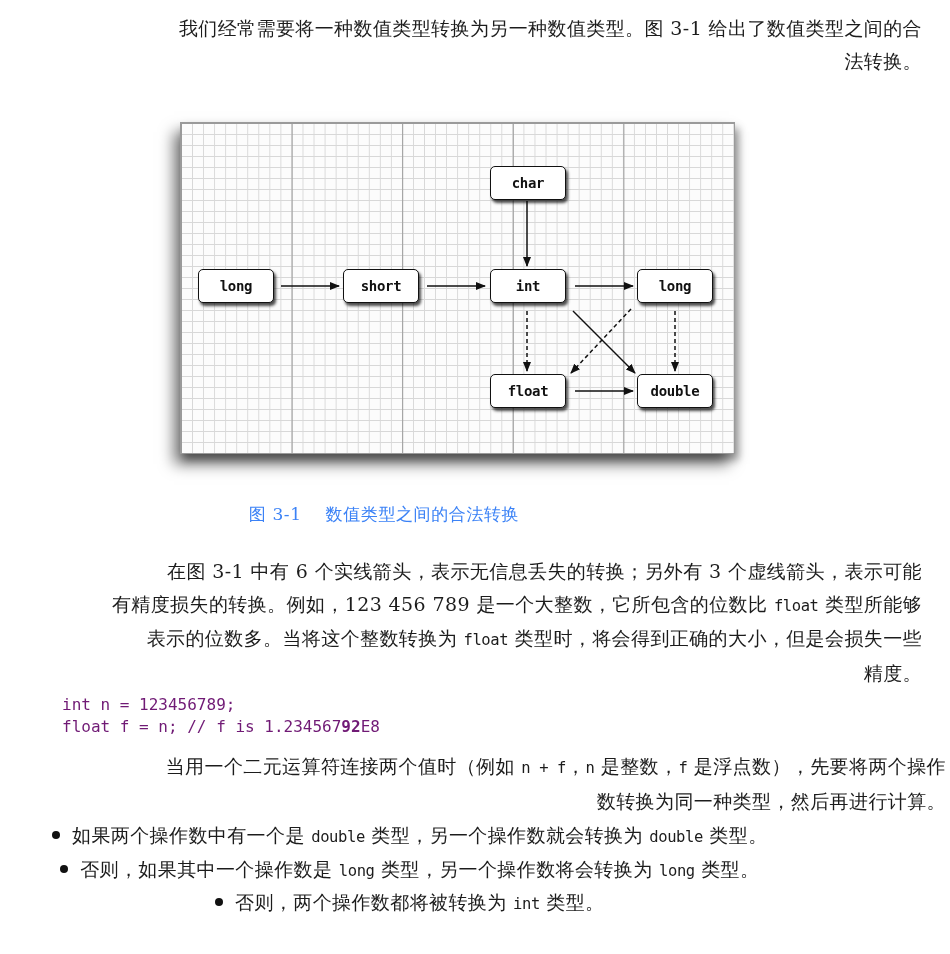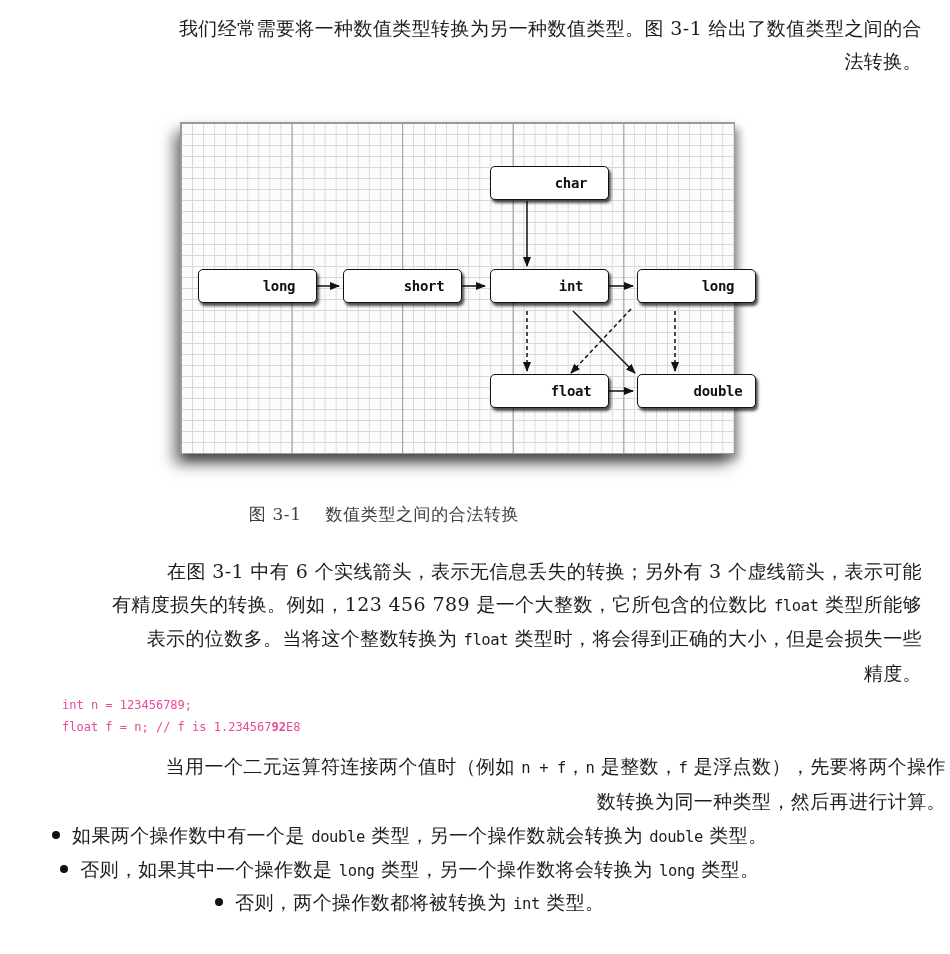--- a/index.html
+++ b/index.html
@@ -8,27 +8,27 @@
     font-family: "DejaVu Serif", "Liberation Serif", serif; color: #1c1c1c;
   }
   .para {
     position: absolute; left: 22px; width: 900px;
     font-size: 19px; line-height: 32.5px; letter-spacing: 0.4px; text-align: right;
   }
   .para .indent { display: inline-block; width: 38px; }
   .mono { font-family: "DejaVu Sans Mono", "Liberation Mono", monospace; font-size: 15.5px; letter-spacing: -0.4px; }
   .code {
     position: absolute; left: 62px; top: 694px;
-    font-family: "DejaVu Sans Mono", "Liberation Mono", monospace; font-size: 12px; line-height: 22px; color: #ec4899;
+    font-family: "DejaVu Sans Mono", "Liberation Mono", monospace; font-size: 16px; line-height: 22px; color: #701a75;
     white-space: pre;
   }
   .code b { font-weight: bold; }
   .caption {
     position: absolute; left: 0; width: 768px; top: 503px; text-align: center;
-    font-size: 17px; color: #404040; letter-spacing: 0.6px;
+    font-size: 17px; color: #3b82f6; letter-spacing: 0.6px;
   }
   .caption .num { margin-right: 24px; }
   .bullets { position: absolute; left: 52px; top: 820px; margin: 0; padding: 0; list-style: none; text-align: center; }
   .bullets li { font-size: 19px; line-height: 31.5px; letter-spacing: 0.4px; white-space: nowrap; }
   .bullets li .dot { display: inline-block; width: 8px; height: 8px; border-radius: 50%; background: #111; margin-right: 12px; vertical-align: middle; position: relative; top: -2px; }
   
   .figure {
     position: absolute; left: 180px; top: 122px; width: 553px; height: 330px;
     background-color: #fcfcfc;
     background-image:
@@ -39,21 +39,21 @@
     background-size: 110.6px 110px, 110.6px 110px, 11.06px 11px, 11.06px 11px;
     border: 1px solid #9a9a9a;
     box-shadow: -6px 10px 14px rgba(0,0,0,0.55), 4px 6px 8px rgba(0,0,0,0.35);
   }
   .figure svg { position: absolute; left: 0; top: 0; overflow: visible; }
   .node {
     position: absolute; width: 74px; height: 32px; background: #fff;
     border: 1.5px solid #111; border-radius: 5px;
     box-shadow: 2px 3px 3px rgba(0,0,0,0.7);
     font-family: "DejaVu Sans Mono", "Liberation Mono", monospace; font-size: 14px; font-weight: bold;
-    display: flex; align-items: center; justify-content: center; color: #111; letter-spacing: -0.3px; padding-left: 43px;
+    display: flex; align-items: center; justify-content: center; color: #111; letter-spacing: -0.3px;
   }
 </style>
 </head>
 <body>
 
 <div class="para" style="top:12px;">
   <span class="indent"></span><span>我们经常需要将一种数值类型转换为另一种数值类型。图 3-1 给出了数值类型之间的合</span><br>
   <span>法转换。</span>
 </div>
 

